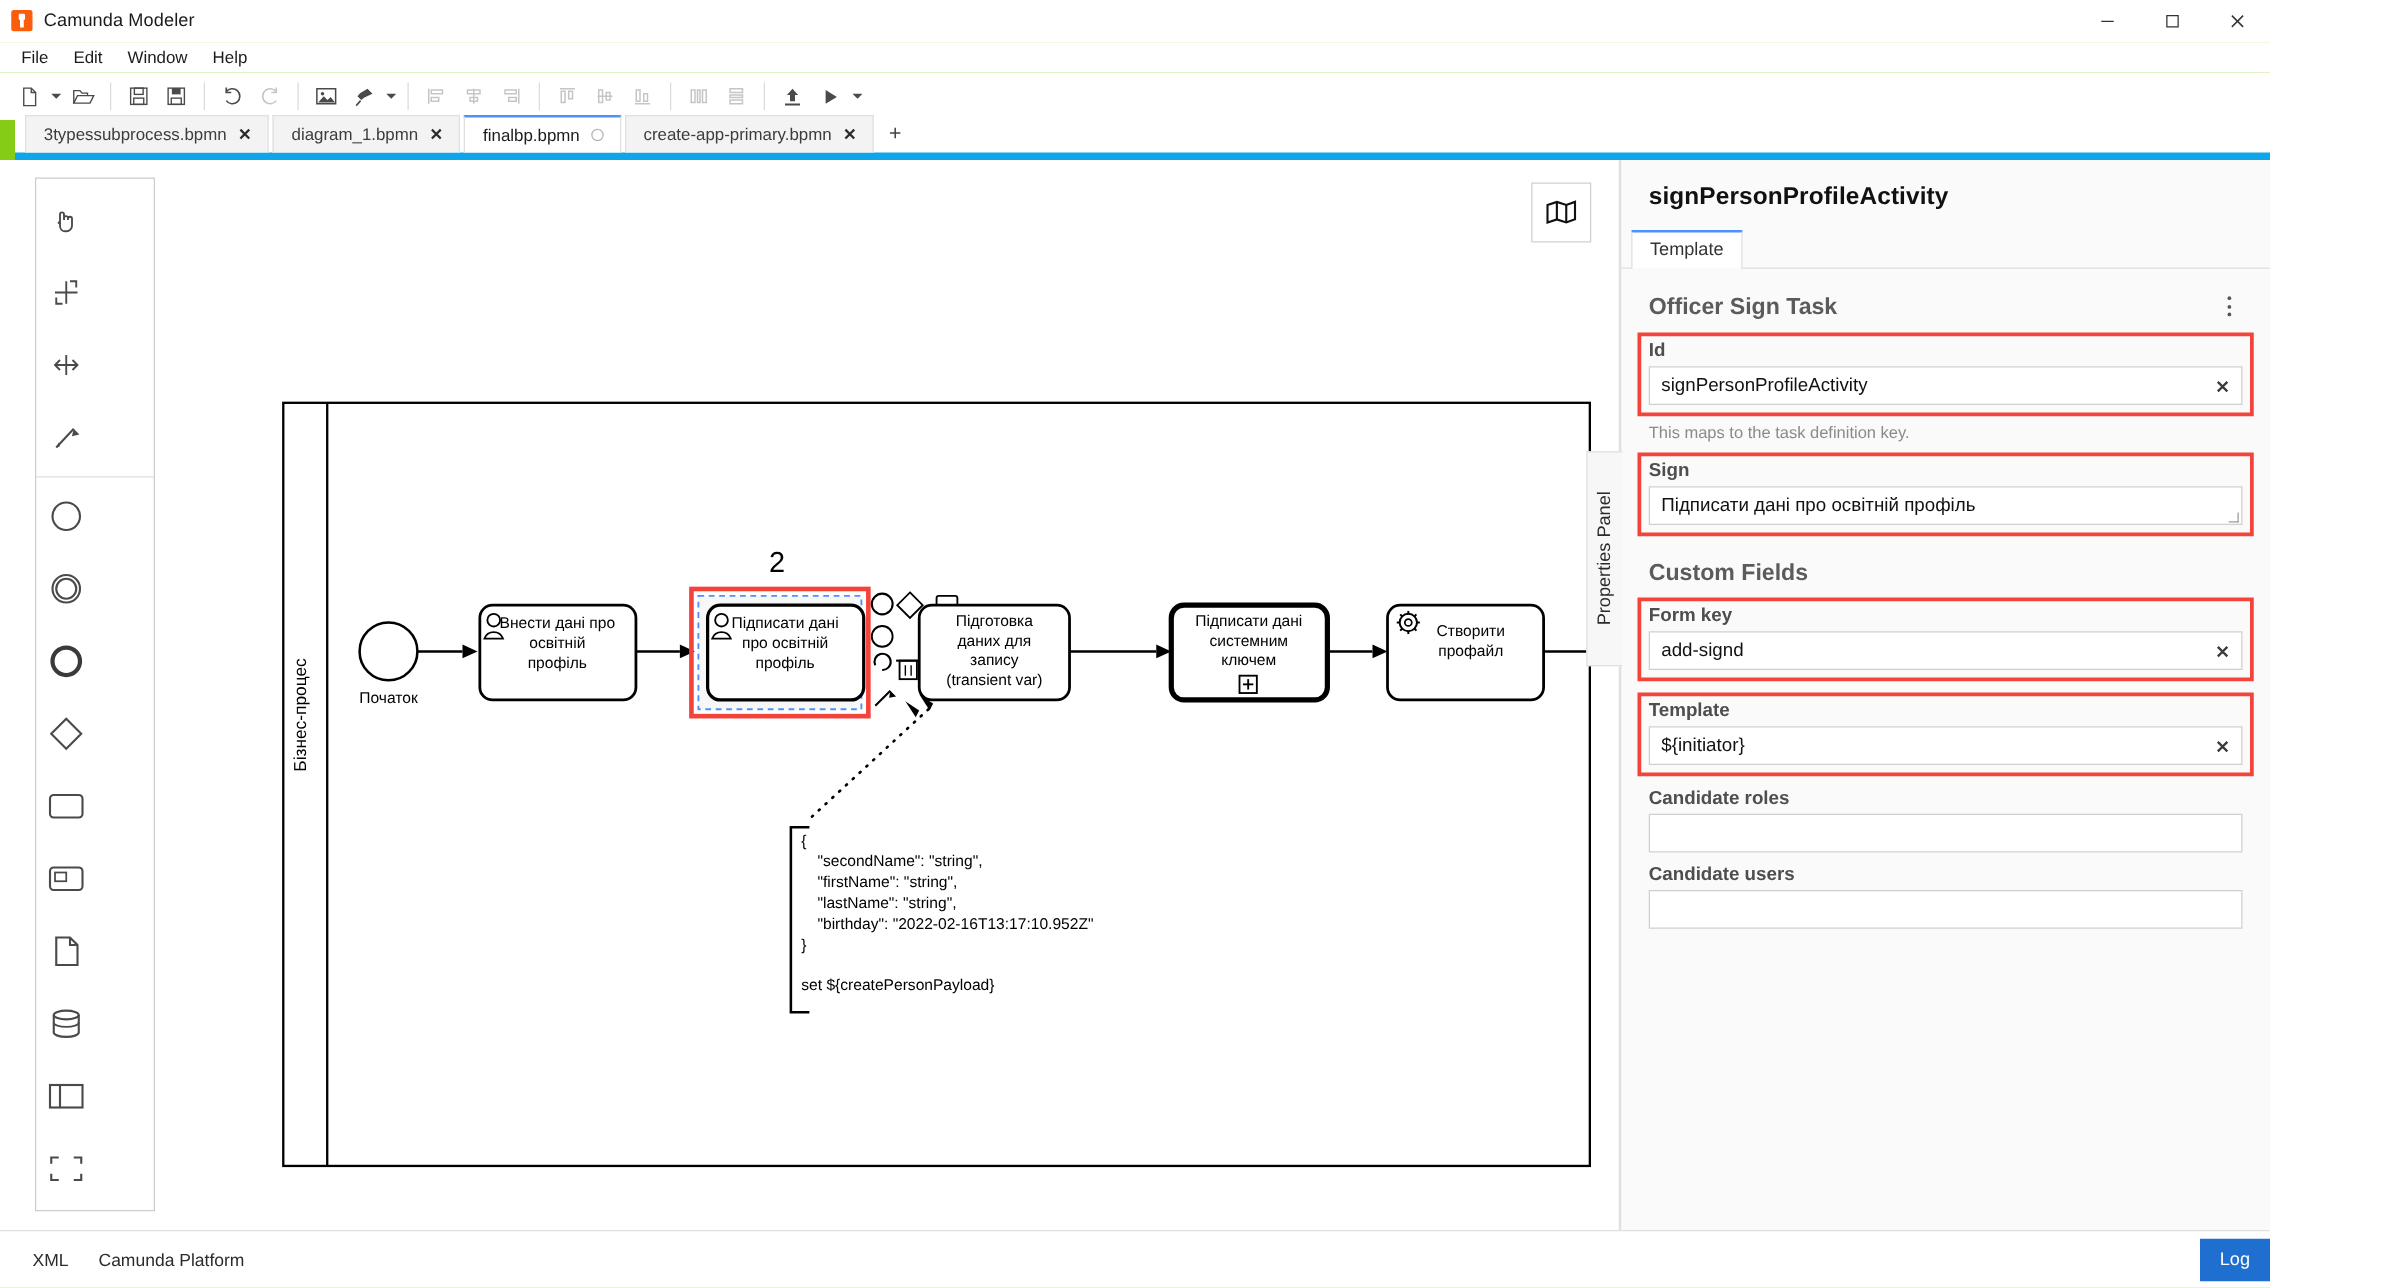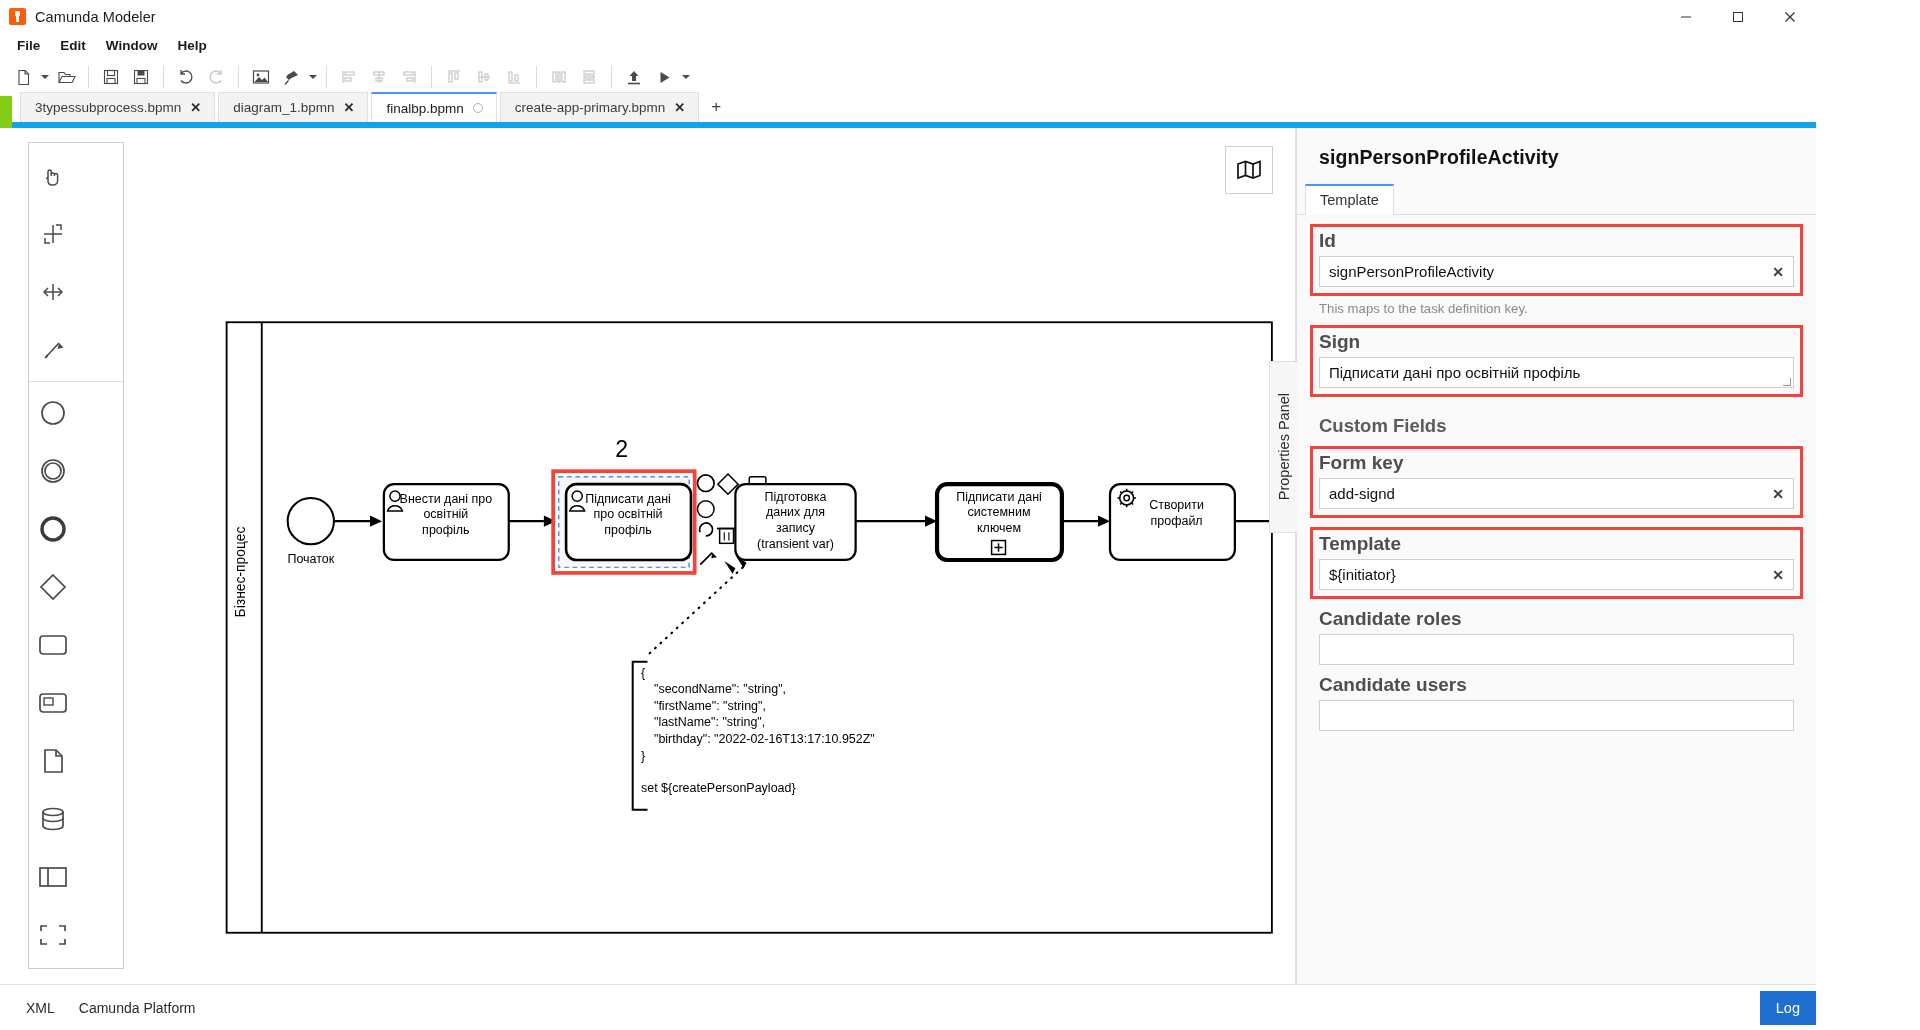--- a/index.html
+++ b/index.html
@@ -36,21 +36,21 @@
     color: #333;
   }
   .win-btn svg { display: block; }
 
   
   .menubar {
     height: 24px; flex: 0 0 24px; display: flex; align-items: center;
     padding-left: 8px; gap: 2px; background: #fff;
   }
   .menu-item {
-    font-size: 13.5px; color: #1b1b1b; padding: 2px 9px 3px 9px; border-radius: 2px; font-weight: bold;
+    font-size: 13.5px; color: #1b1b1b; padding: 2px 9px 3px 9px; border-radius: 2px;
   }
 
   
   .toolbar {
     height: 38px; flex: 0 0 38px; display: flex; align-items: center;
     padding-left: 8px; gap: 0px; background: #fff;
   }
   .tb-btn {
     width: 30px; height: 30px; display: flex; align-items: center; justify-content: center;
     color: #4a4a4a; border-radius: 3px;
@@ -144,21 +144,21 @@
   .group-title { font-size: 18.5px; font-weight: bold; color: #5b5b5b; }
   .kebab { width: 22px; height: 24px; display:flex; align-items:center; justify-content:center; color:#555; }
   .kebab span { display:block; width:3px; height:3px; background:#555; border-radius:50%; margin:1.6px 0; }
   .kebab-inner { display:flex; flex-direction:column; align-items:center; }
 
   .field { margin-top: 9px; position: relative; }
   .field.hl {
     border: 3px solid #f4433a; padding: 3px 6px 6px 6px; margin-left: -9px; margin-right: -9px;
     background: #fafafa;
   }
-  .f-label { font-size: 19px; font-weight: bold; color: #4e4e4e; margin-bottom: 4px; }
+  .f-label { font-size: 15px; font-weight: bold; color: #4e4e4e; margin-bottom: 4px; }
   .f-input {
     height: 31px; background: #fff; border: 1px solid #cfcfcf; display: flex; align-items: center;
     padding: 0 9px; font-size: 15px; color: #111; position: relative;
   }
   .f-input .val { flex: 1 1 auto; white-space: nowrap; overflow: hidden; }
   .f-clear { font-size: 14px; color: #3b3b3b; font-weight: bold; padding-left: 6px; }
   .f-hint { font-size: 13.2px; color: #8a8a8a; margin-top: 5px; }
   .f-input.ta { height: 31px; align-items: flex-start; padding-top: 6px; }
   .ta-grip {
     position: absolute; right: 2px; bottom: 1px; width: 8px; height: 8px;
@@ -633,20 +633,30 @@
       </div>
 
       <div class="props-header">signPersonProfileActivity</div>
 
       <div class="props-tabs">
         <div class="props-tab">Template</div>
       </div>
 
       <div class="props-body">
 
+        <div class="group-row">
+          <div class="group-title">Officer Sign Task</div>
+          <div class="kebab">
+            <div class="kebab-inner">
+                <span></span>
+                <span></span>
+                <span></span>
+              </div>
+          </div>
+        </div>
 
         <div class="field hl">
           <div class="f-label">Id</div>
           <div class="f-input">
             <span class="val">signPersonProfileActivity</span>
             <span class="f-clear">✕</span>
           </div>
         </div>
         <div class="f-hint">This maps to the task definition key.</div>
 

